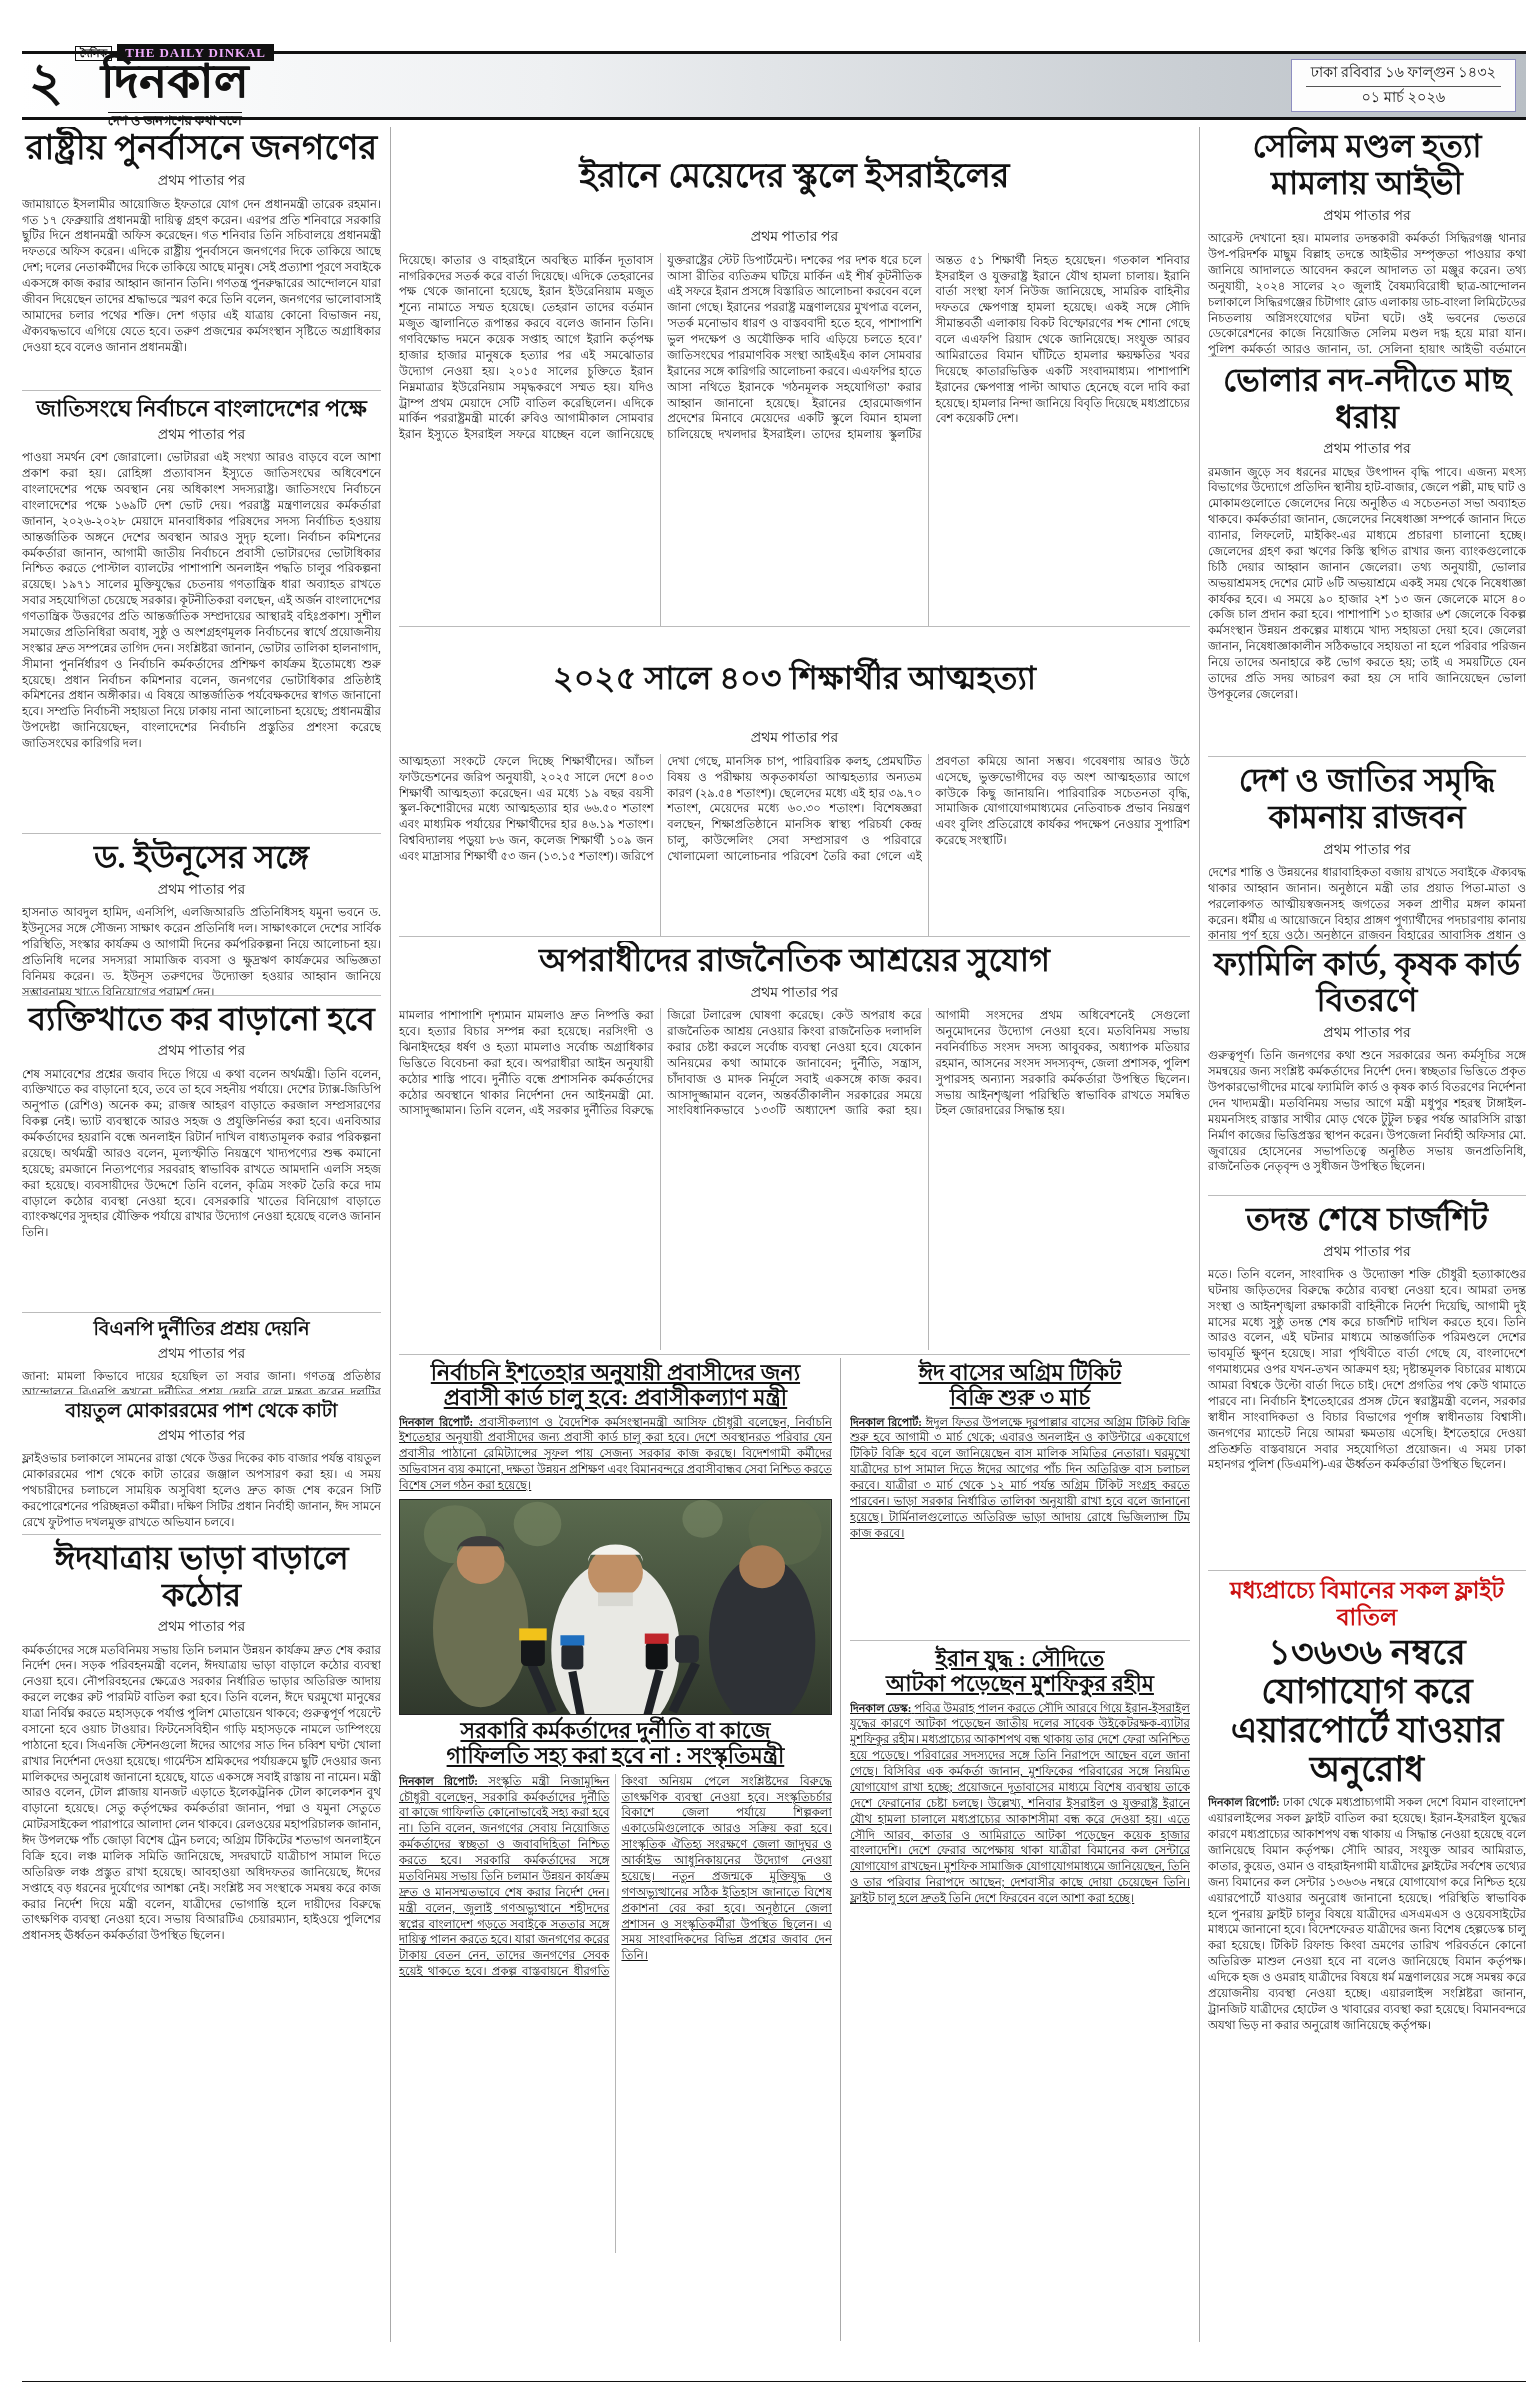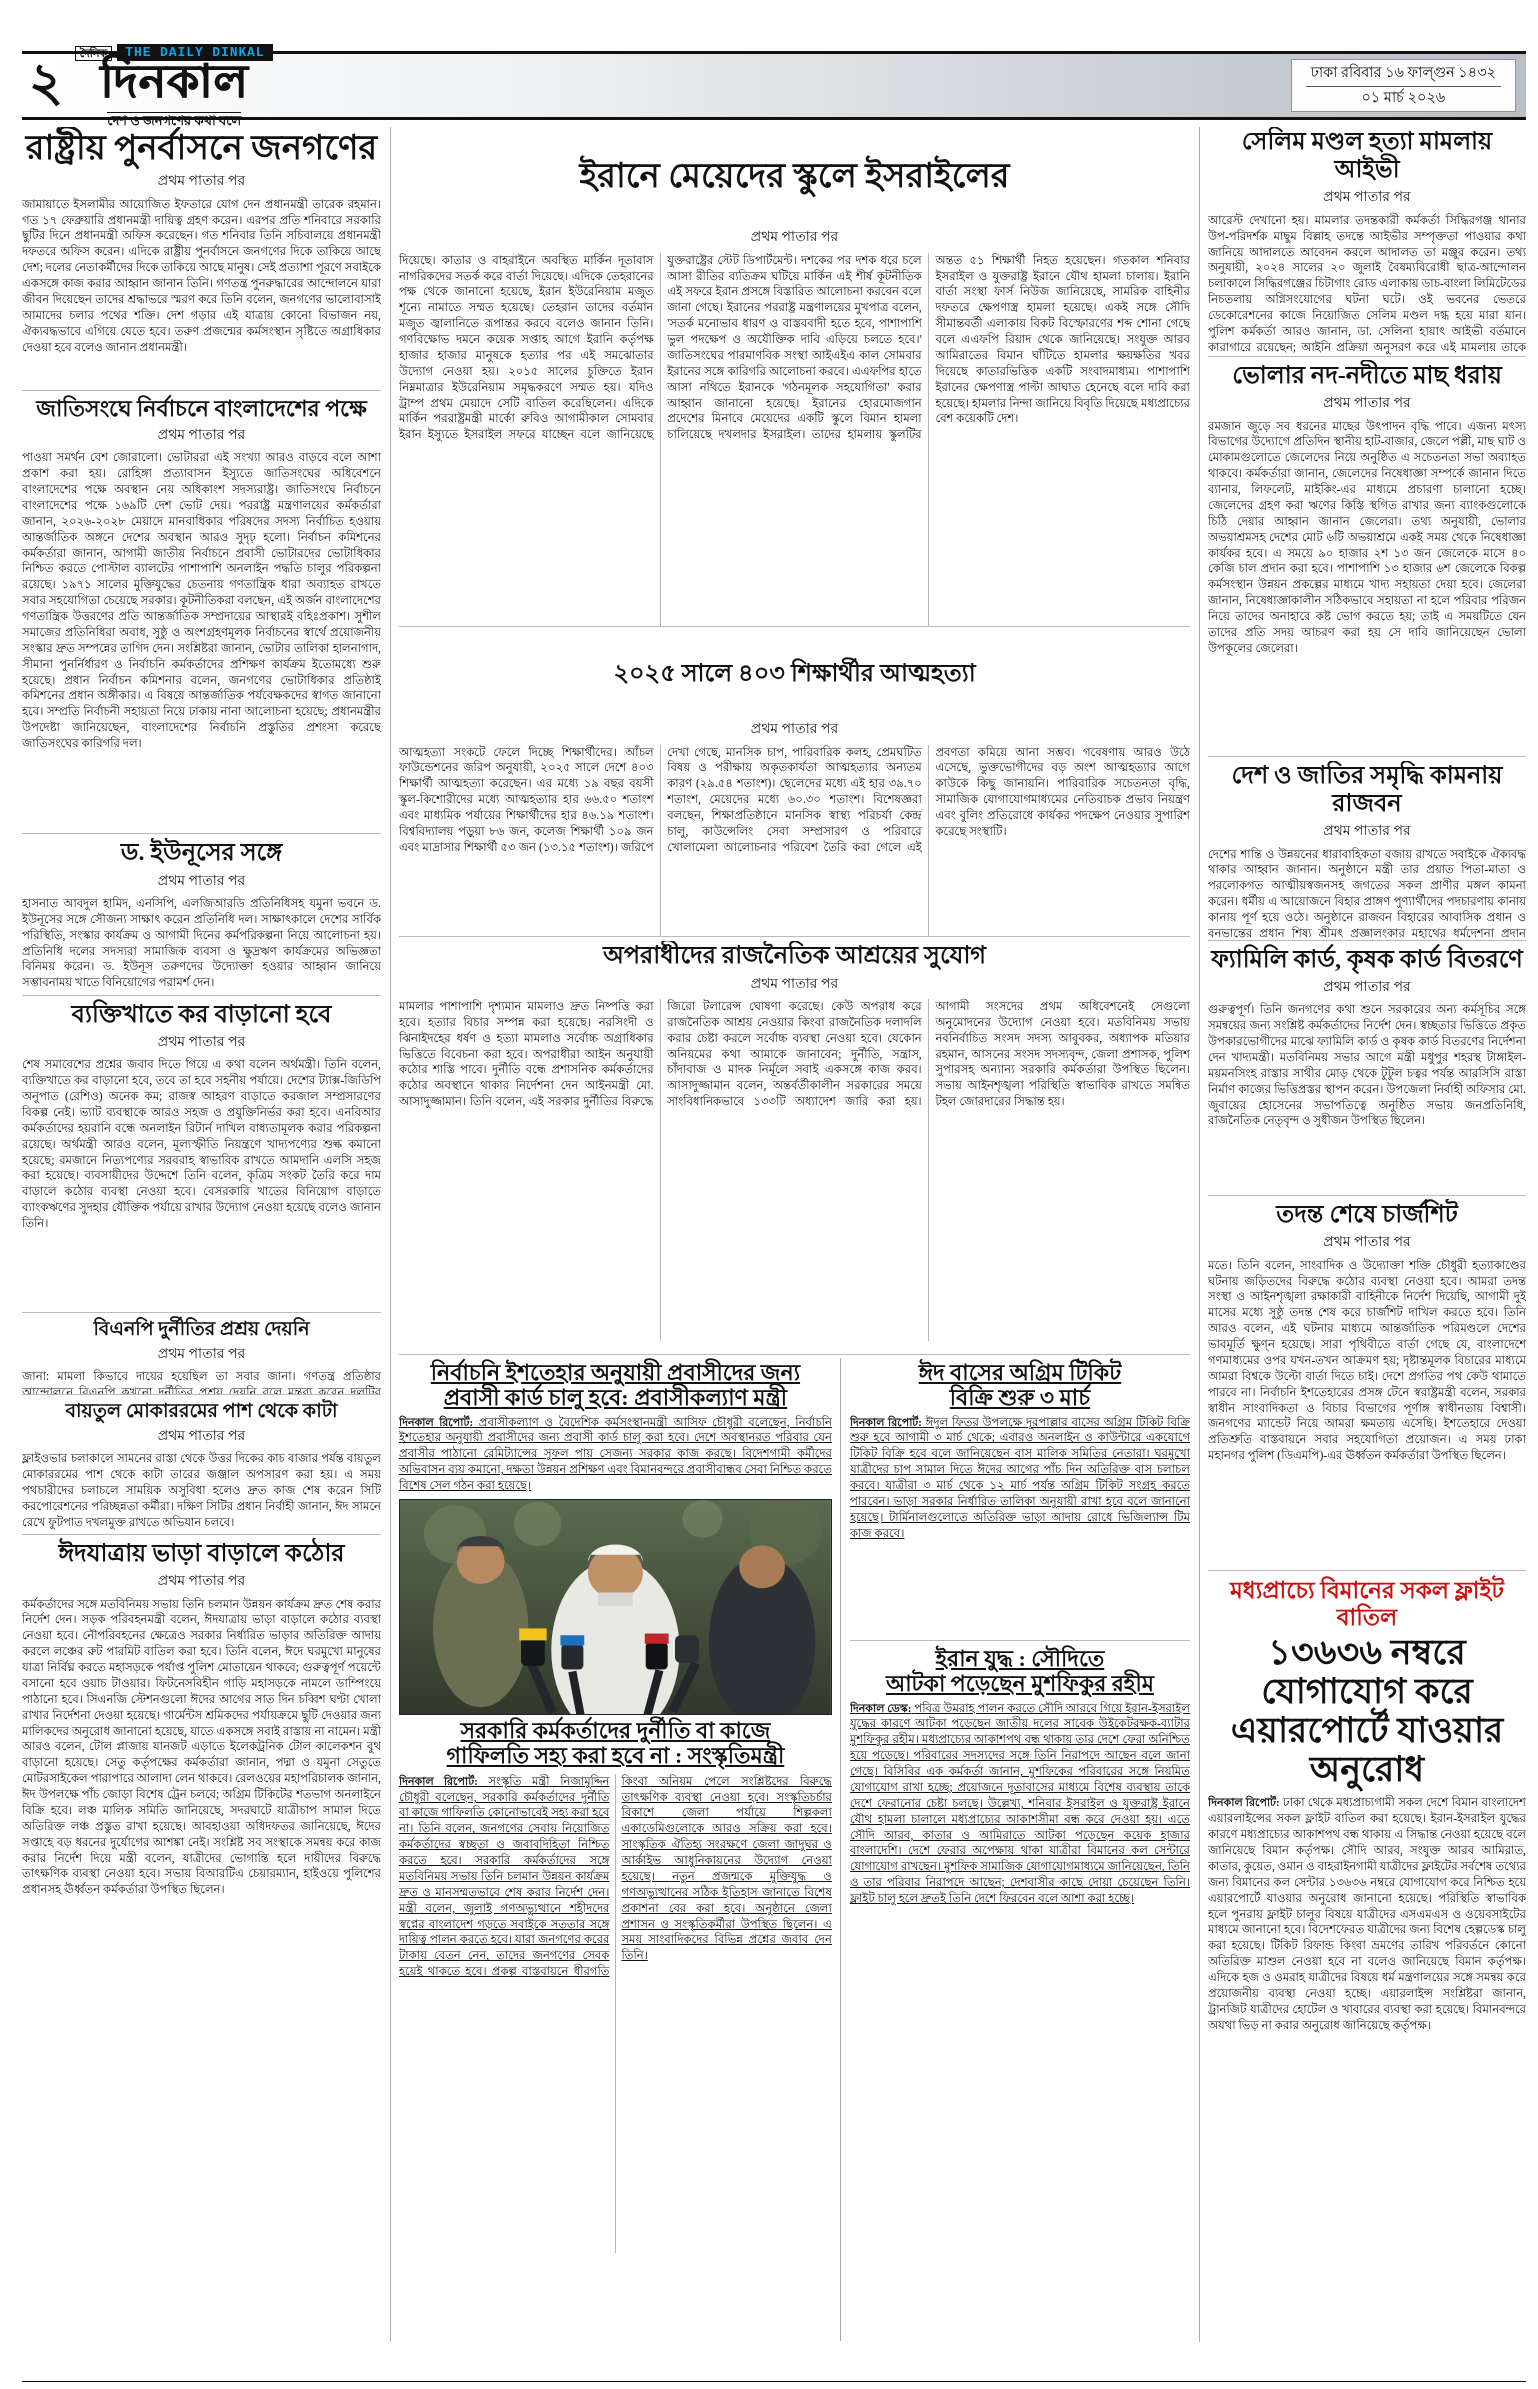--- a/index.html
+++ b/index.html
@@ -8,37 +8,37 @@
   .inner{position:absolute;left:22px;right:12px;top:51px;bottom:12px;}
   
   .toprule{border-top:3.4px solid #111;}
   .masthead{display:flex;align-items:center;height:63px;
             background:linear-gradient(90deg,#ffffff 0%,#eef0f2 35%,#c9ced3 78%,#b9bfc5 100%);
             border-bottom:3.4px solid #111;padding:0 5.1px;}
   .pageno{font-size:53px;font-weight:bold;line-height:0.9;padding:0 12px 5.1px 1.7px;}
   .logoBlock{display:flex;flex-direction:column;align-items:center;line-height:1;}
   .logoTopRow{display:flex;align-items:flex-end;gap:5.1px;justify-content:flex-end;}
   .dainik{font-size:11px;border:0.9px solid #111;padding:0.9px 3.4px;font-weight:bold;}
-  .engname{background:#111;color:#0ea5e9;font-family:Liberation Mono, monospace;
+  .engname{background:#111;color:#f0abfc;font-family:Liberation Serif, serif;
            font-weight:bold;font-size:13px;letter-spacing:0.9px;padding:1.7px 8.5px;}
   .bangname{font-size:46px;font-weight:bold;letter-spacing:0.9px;margin-top:-1.7px;
             text-shadow:0.9px 0 #111;}
   .tagline{font-size:13px;border-top:0.9px solid #111;margin-top:7px;padding-top:0.9px;font-weight:bold;}
   .datebox{margin-left:auto;margin-right:5.1px;background:#fdfdfd;border:1.7px solid #8d8dc0;
            text-align:center;padding:2.6px 13.7px;font-size:14.5px;line-height:1.5;}
   .datebox .d1{border-bottom:0.9px solid #555;padding:0 5.1px 1.7px;}
   
   .content{display:flex;gap:0;margin-top:6.8px;height:2215px;}
   .colL{width:359px;padding-right:8.5px;border-right:0.9px solid #aaa;}
   .colM{flex:1;padding:0 8.5px;border-right:0.9px solid #aaa;}
   .colR{width:318px;padding-left:8.5px;}
   .art{overflow:hidden;border-bottom:0.9px solid #bbb;padding-bottom:5px;margin-bottom:3.4px;}
   .art.last{border-bottom:none;}
   h2{margin:1.7px 0 0;text-align:center;font-weight:bold;line-height:1.15;}
-  .h-xl{font-size:34px;} .h-lg{font-size:24px;} .h-md{font-size:22px;} .h-sm{font-size:19px;}
+  .h-xl{font-size:34px;} .h-lg{font-size:32px;} .h-md{font-size:22px;} .h-sm{font-size:19px;}
   .kick{text-align:center;font-size:14px;margin:1.7px 0 3.4px;}
   .bd{text-align:justify;font-size:11.6px;line-height:1.37;margin:0;
       font-family:"Liberation Serif","DejaVu Serif",serif;}
   .bd b{font-size:11px;}
   .cols3{column-count:3;column-gap:13.7px;column-rule:0.9px solid #b5b5b5;}
   .cols2{column-count:2;column-gap:12px;column-rule:0.9px solid #b5b5b5;}
   .midHeadRow{display:flex;align-items:center;gap:28px;flex-direction:column;}
   .midHeadRow .bar{flex:1;height:3.4px;background:#111;}
   .midHeadRow h2{flex:0 1 auto;}
   .botBand{display:flex;gap:0;height:983px;overflow:hidden;text-decoration:underline;}

